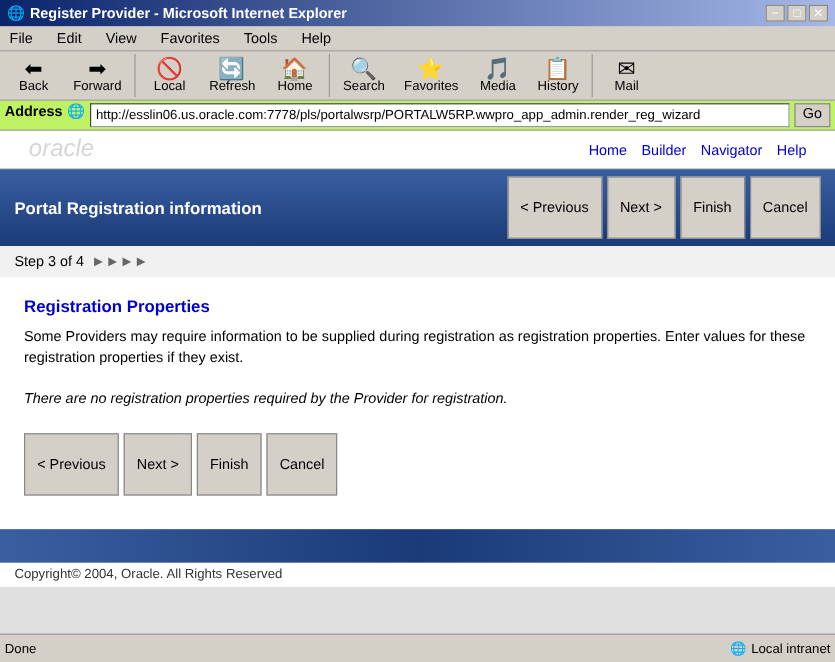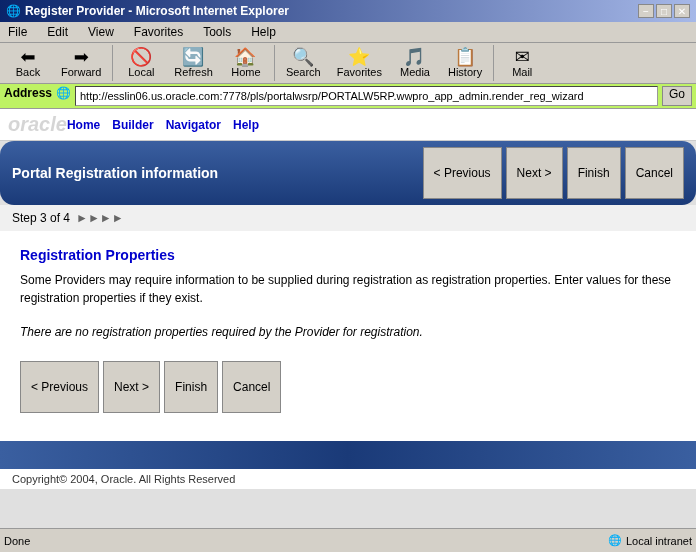--- a/index.html
+++ b/index.html
@@ -90,42 +90,40 @@
     .content-area {
       background: #e8e8e8;
       height: calc(552px - 22px - 26px - 40px - 26px - 24px);
       overflow-y: auto;
       position: relative;
     }
 
     
     .portal-header {
       background: white;
-      padding: 4px 8px;
-      display: flex;
-      justify-content: flex-start;
+      padding: 4px 24px;
+      display: flex;
+      justify-content: space-between;
       align-items: center;
       border-bottom: 1px solid #ccc;
-      font-weight: bold;
     }
     .portal-logo { color: #999; font-size: 20px; font-style: italic; opacity: 0.4; }
     .portal-nav { display: flex; gap: 12px; }
     .portal-nav a { color: #0000cc; font-size: 12px; text-decoration: none; }
 
     
     .portal-title-bar {
       background: linear-gradient(to bottom, #3a5fa0, #1a3a78);
       color: white;
       padding: 6px 12px;
       font-size: 14px;
       font-weight: bold;
       display: flex;
       justify-content: space-between;
       align-items: center;
-      border-radius: 14px;
     }
     .portal-action-buttons { display: flex; gap: 4px; }
     .portal-btn {
       background: #d4d0c8;
       color: black;
       border: 1px solid #888;
       padding: 18px 10px;
       font-size: 12px;
       cursor: pointer;
     }

